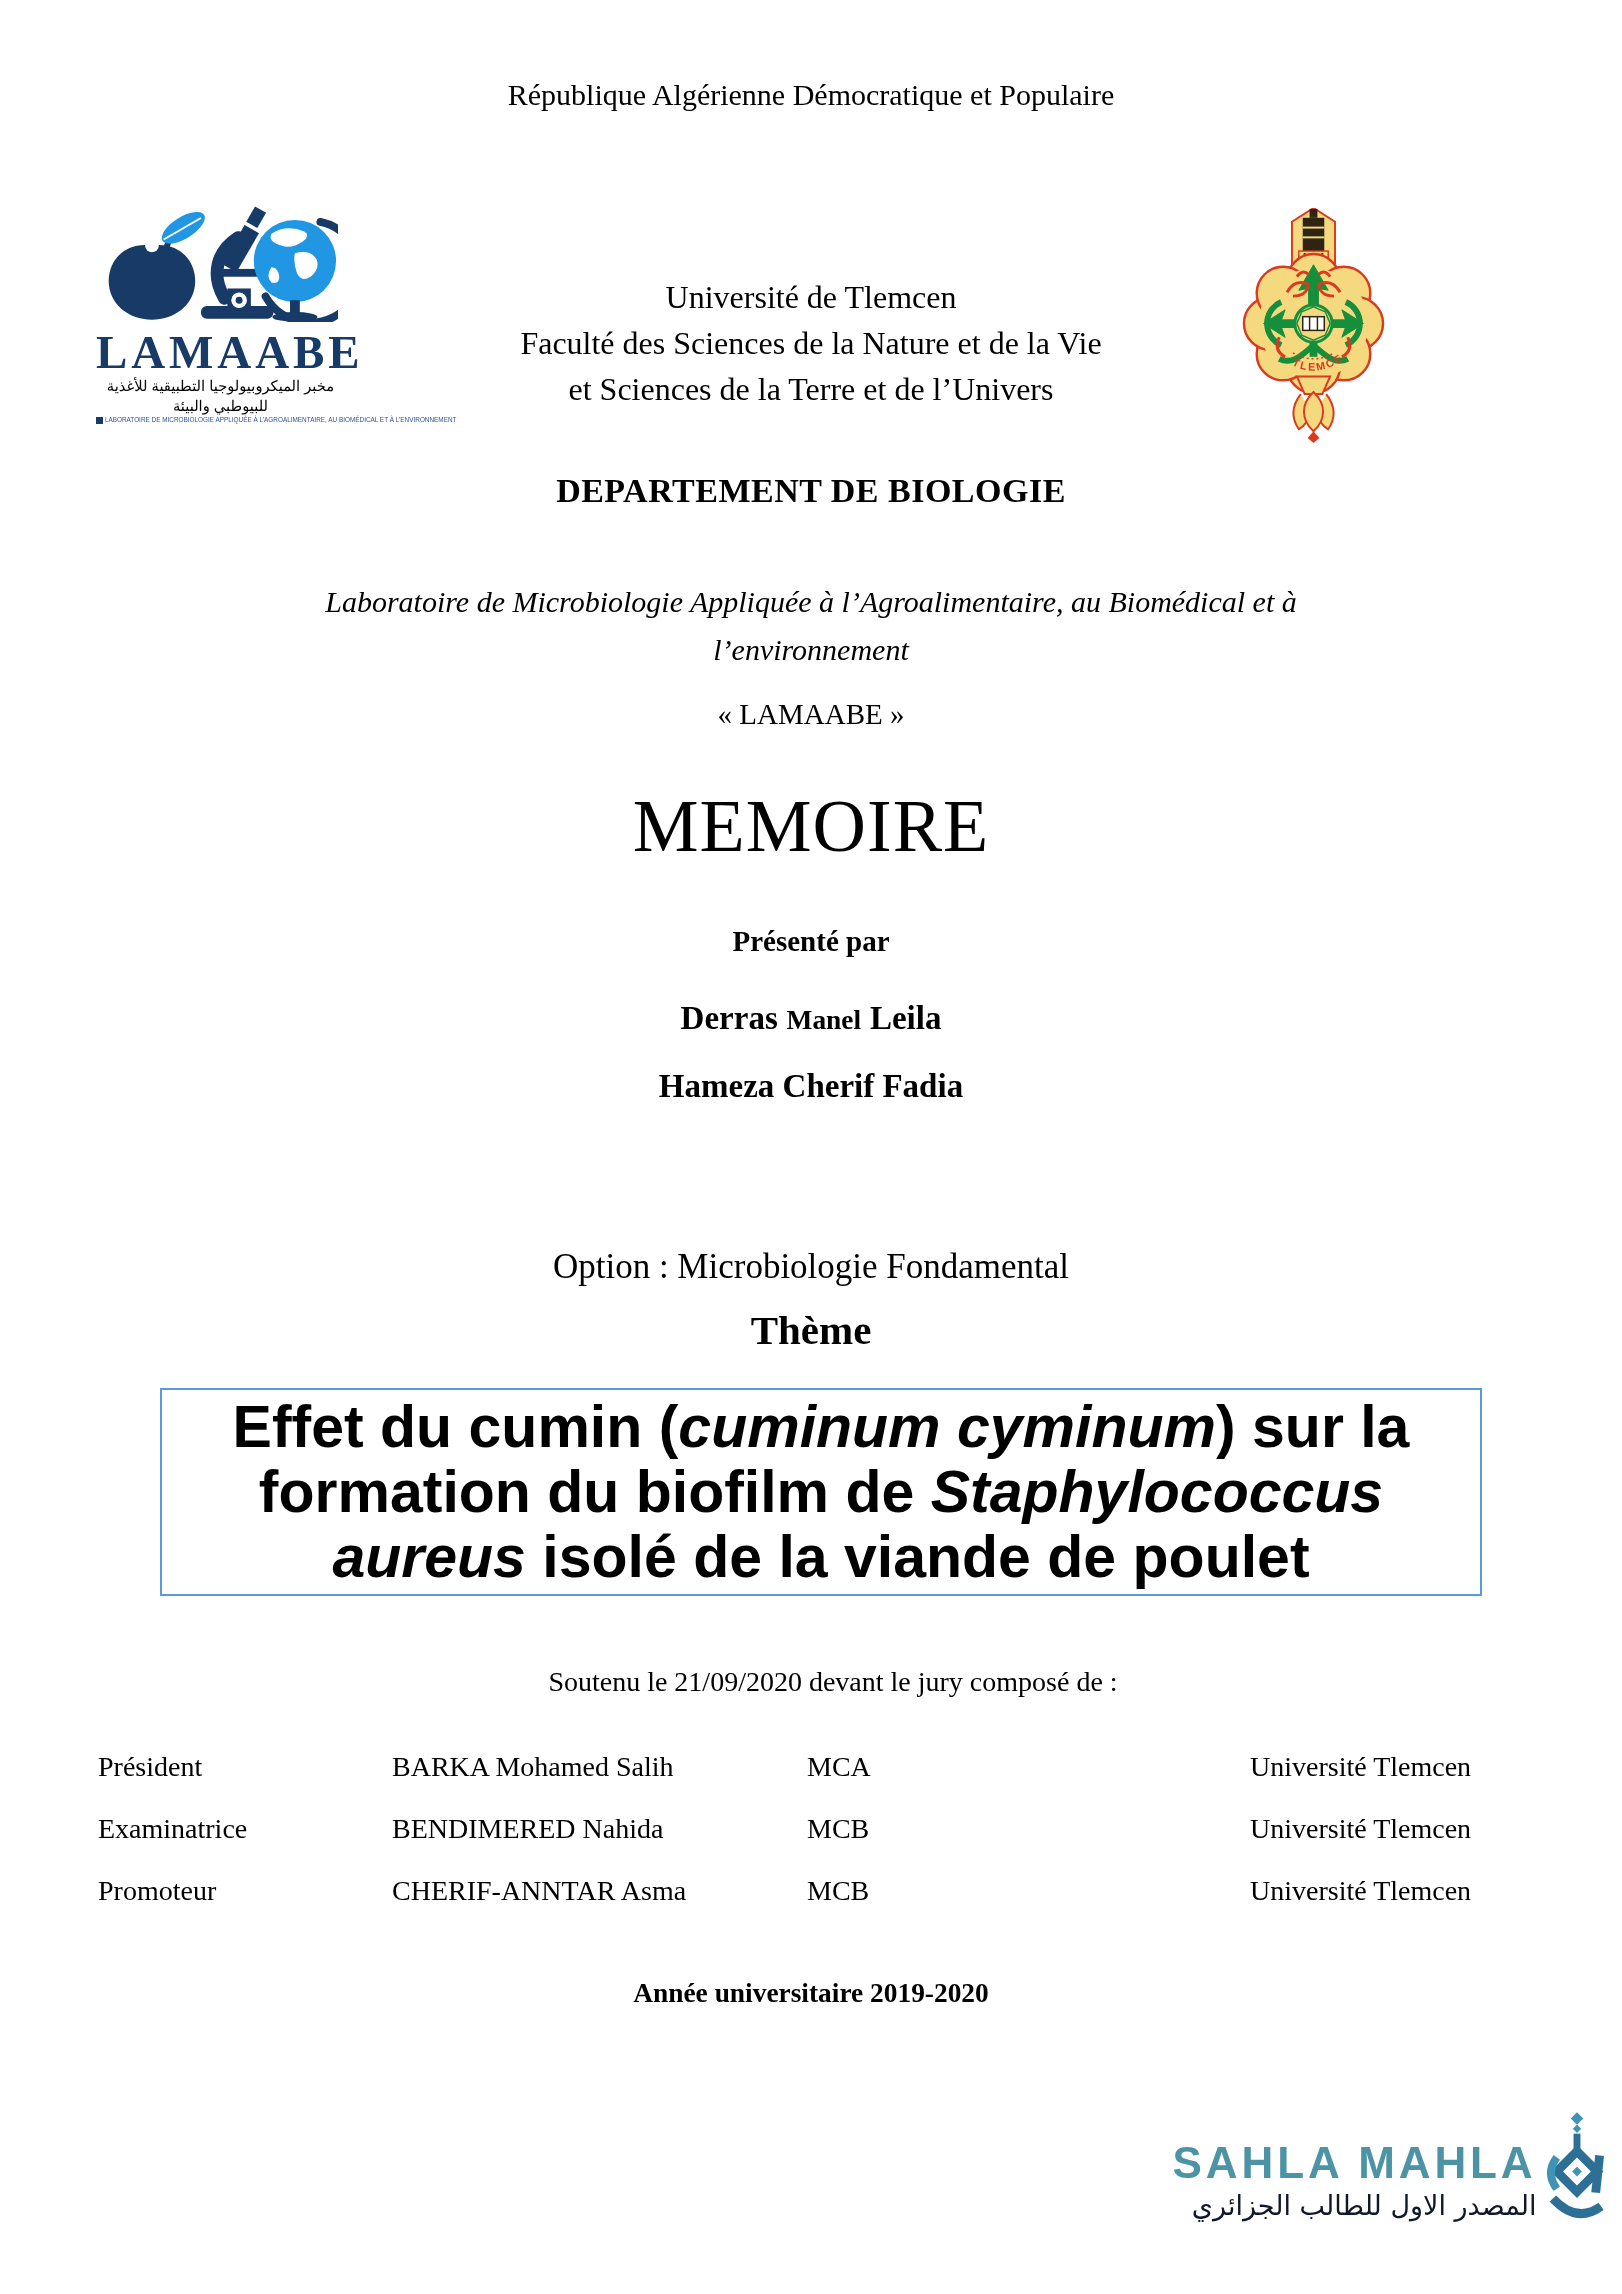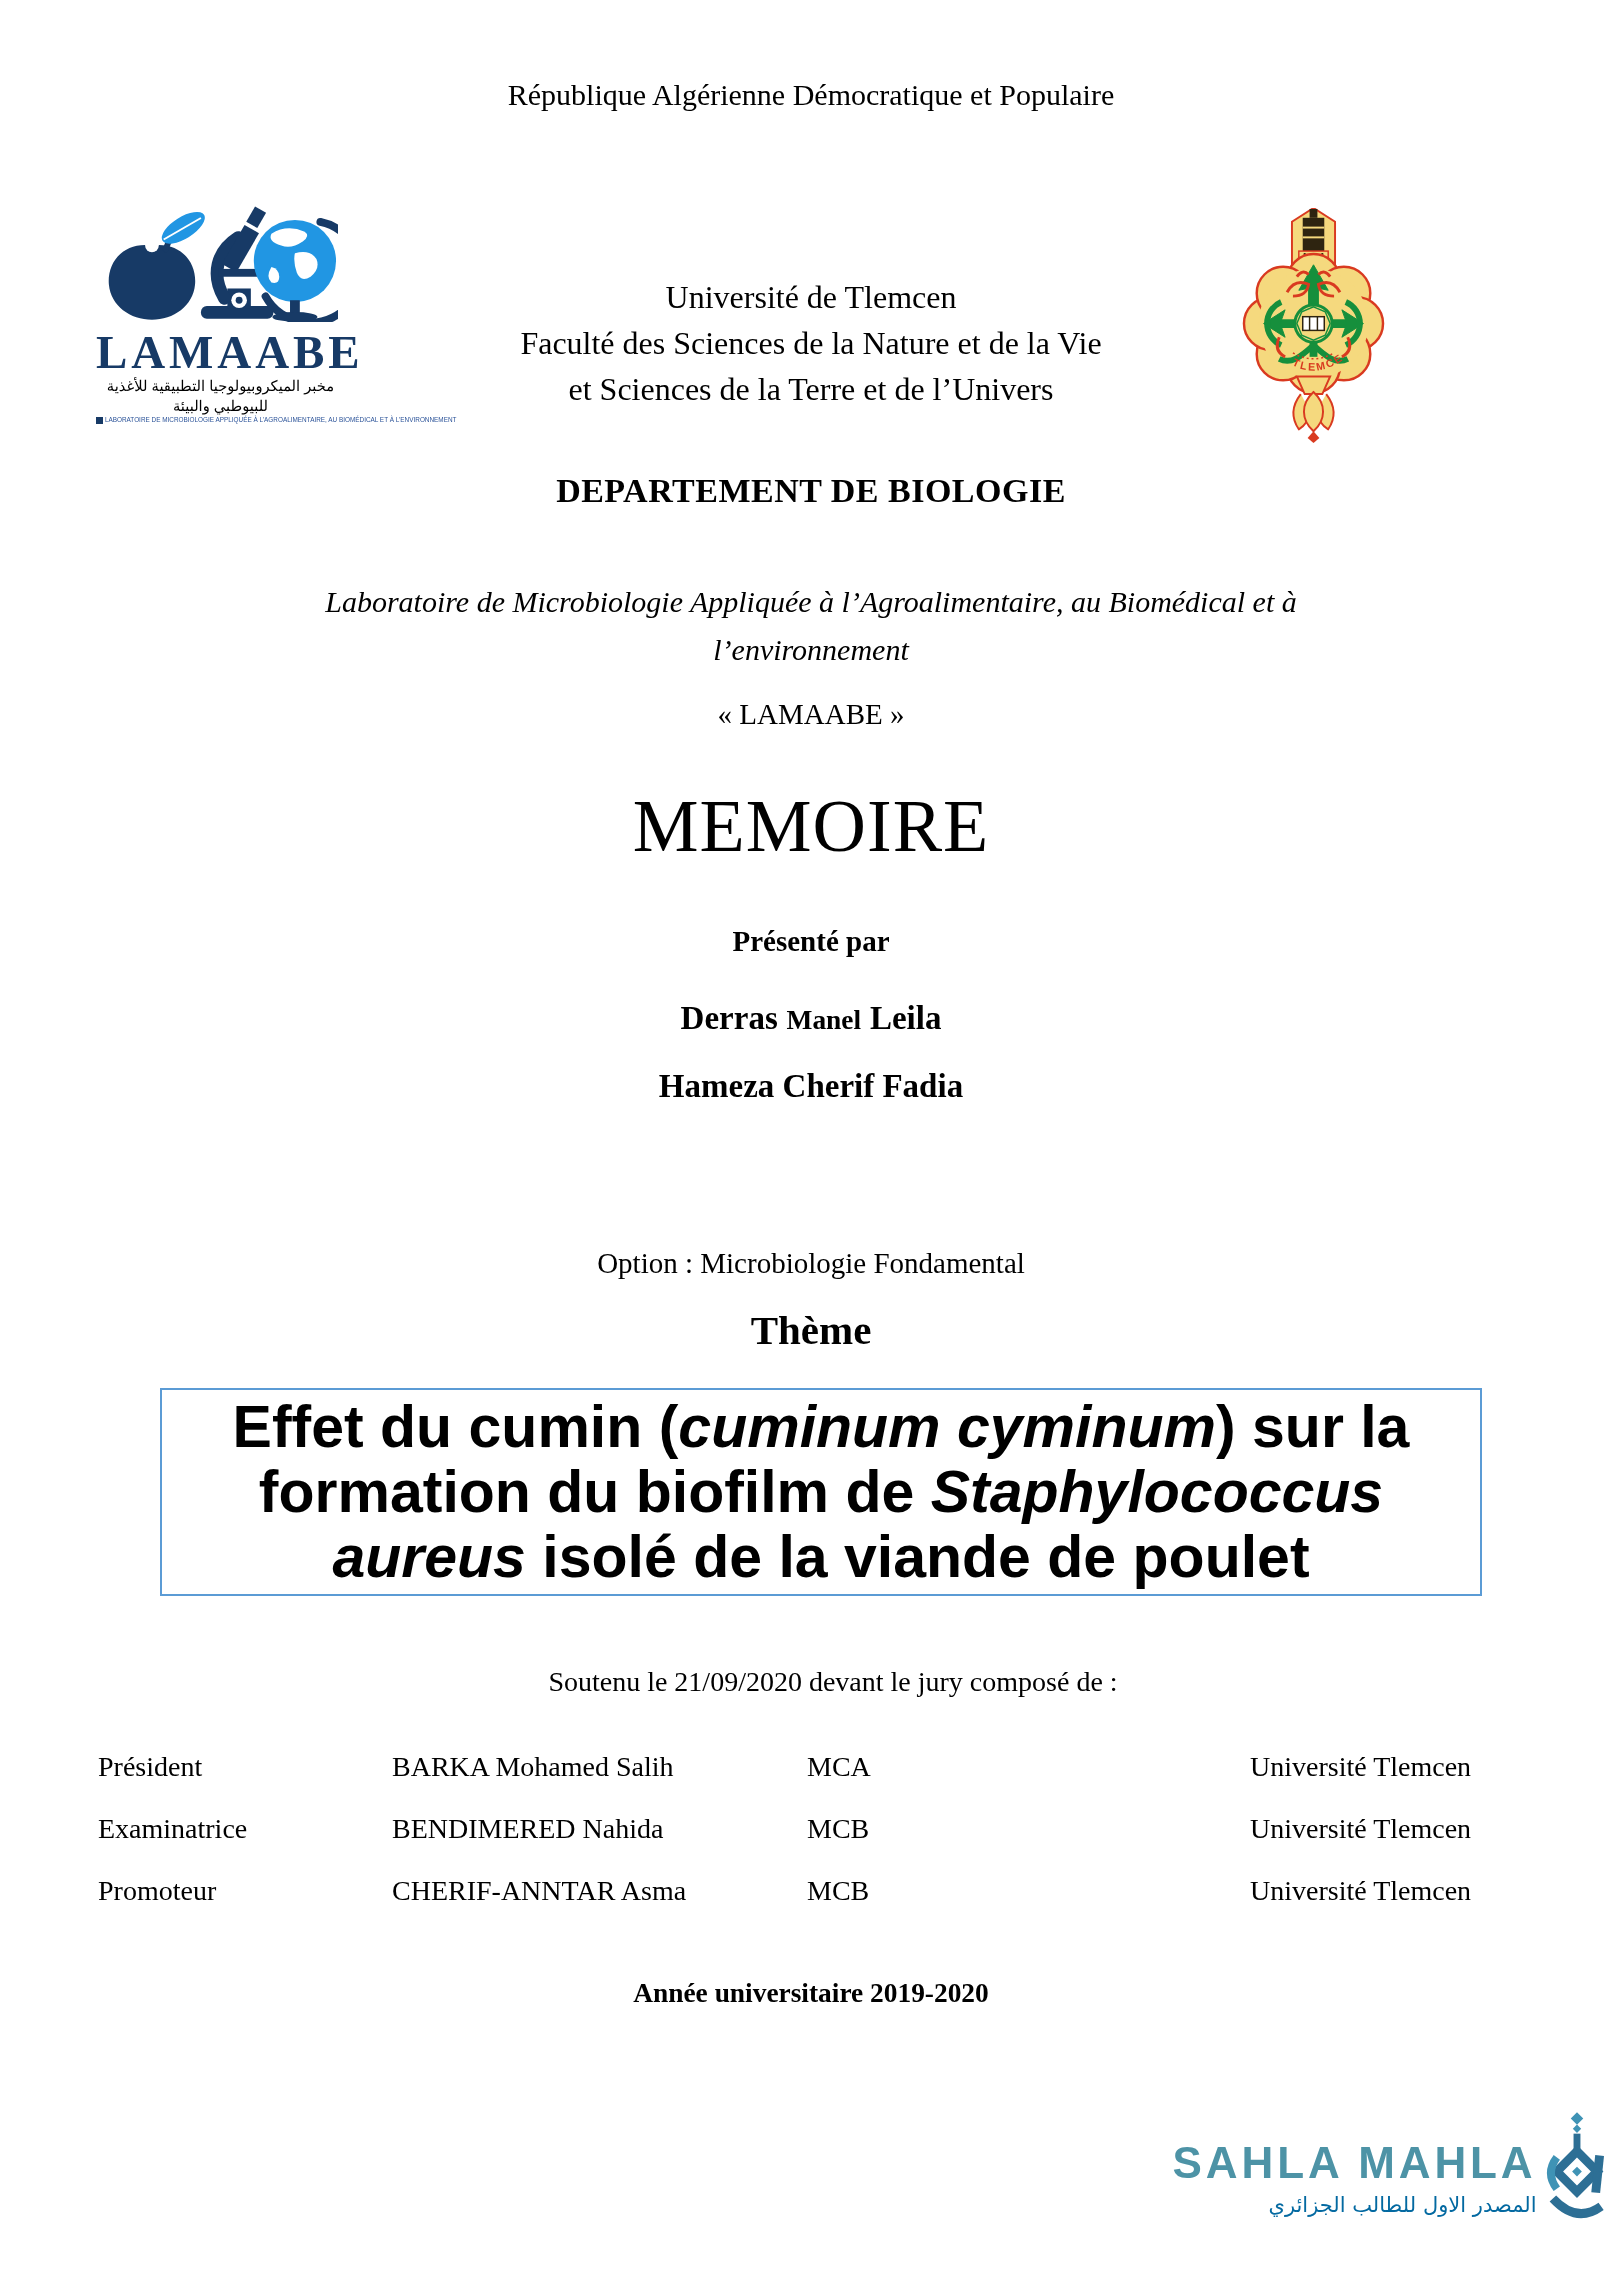--- a/index.html
+++ b/index.html
@@ -21,21 +21,21 @@
   .lab-block{top:578px;font-size:30px;font-style:italic;line-height:48px;}
   .lab-acronym{top:698px;font-size:29px;}
   .memoire{top:784px;font-size:74px;letter-spacing:1px;}
   .presente{top:925px;font-size:29px;font-weight:bold;}
   .author{font-size:33px;font-weight:bold;}
   .author1{top:1000px;}
   .author2{top:1068px;}
   .author-mid{font-size:27.4px;margin:0 8.8px;}
   .degree{top:1176px;font-size:31px;}
   .degree-italic{font-style:italic;}
-  .option{top:1247px;font-size:29px;}
+  .option{top:1247px;font-size:35px;}
   .theme-label{top:1306px;font-size:41px;font-weight:bold;}
 
   .theme-box{
     top:1388px;left:160px;right:140px;height:208px;
     border:2px solid #5b9bd5;
     box-sizing:border-box;
     display:flex;align-items:center;justify-content:center;
   }
   .theme-title{
     font-family:"Liberation Sans", sans-serif;
@@ -68,21 +68,21 @@
   
   .footer{top:2112px;right:14.7px;display:flex;align-items:flex-start;gap:9.8px;}
   .footer-text{text-align:right;padding-top:27.4px;}
   .footer-brand{
     font-family:"Liberation Sans", sans-serif;
     font-size:44px;letter-spacing:3.9px;font-weight:600;
     color:#4d93a6;line-height:47px;
   }
   .footer-ar{
     font-family:"DejaVu Sans", sans-serif;
-    font-size:21px;color:#0369a1;line-height:39px;letter-spacing:2px;
+    font-size:27px;color:#0f172a;line-height:39px;letter-spacing:2px;
   }
 </style>
 </head>
 <body>
 
 <div class="page">
 
   <div class="abs center republic">République Algérienne Démocratique et Populaire</div>
 
   <div class="abs lamaabe">

